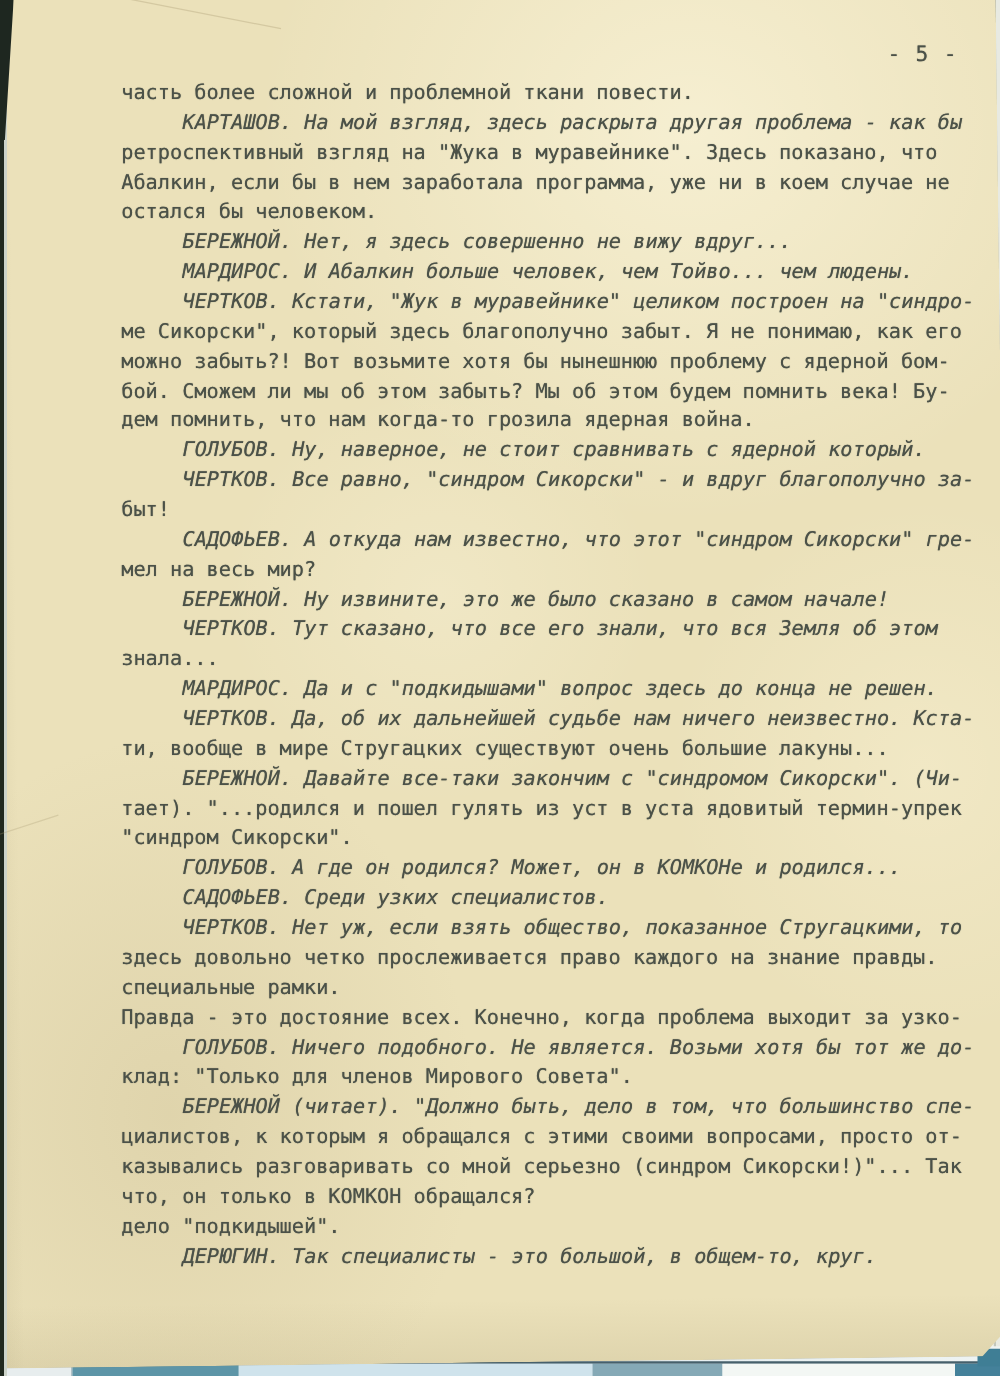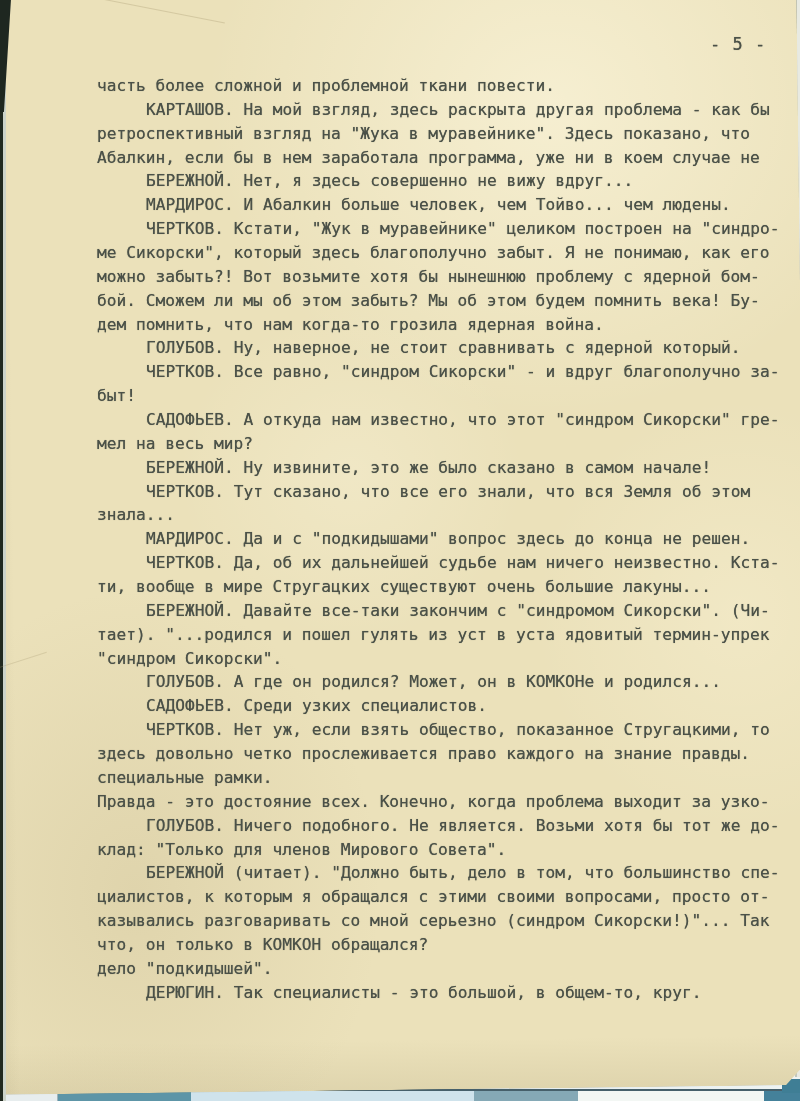--- a/index.html
+++ b/index.html
@@ -54,23 +54,23 @@
   
   .crease-top{position:absolute;left:96px;top:10px;width:130px;height:1px;
     background:rgba(168,156,116,0.35);transform:rotate(11deg);z-index:8;}
   .crease-left{position:absolute;left:-6px;top:660px;width:54px;height:1px;
     background:rgba(168,156,116,0.30);transform:rotate(-18deg);z-index:8;}
 
   
   .text-layer{position:absolute;inset:0;z-index:10;color:var(--ink,#4b5148);
     text-shadow:0 0 0.7px rgba(70,78,68,0.8);}
   .page-num{position:absolute;left:710px;top:34px;font-size:17px;white-space:pre;letter-spacing:1px;}
-  .text-column{position:absolute;left:97px;top:74px;width:700px;}
+  .text-column{position:absolute;left:97px;top:62px;width:700px;}
   .line{height:23.86px;line-height:23.86px;font-size:16.2px;white-space:nowrap;}
-  .line.indent{padding-left:49px;}
+  .line.indent{padding-left:49px;font-style:italic;}
 </style>
 </head>
 <body>
 
 <div class="scan">
   <div class="bg"></div>
   <div class="bg-vline"></div>
   <div class="bg-right-far"></div>
   <div class="bg-bottom"></div>
   <div class="bottom-strip">
@@ -90,20 +90,21 @@
   <div class="crease-top"></div>
   <div class="crease-left"></div>
 
   <div class="text-layer">
     <div class="page-num">- 5 -</div>
     <div class="text-column">
         <div class="line">часть более сложной и проблемной ткани повести.</div>
         <div class="line indent">КАРТАШОВ. На мой взгляд, здесь раскрыта другая проблема - как бы</div>
         <div class="line">ретроспективный взгляд на "Жука в муравейнике". Здесь показано, что</div>
         <div class="line">Абалкин, если бы в нем заработала программа, уже ни в коем случае не</div>
+        <div class="line">остался бы человеком.</div>
         <div class="line indent">БЕРЕЖНОЙ. Нет, я здесь совершенно не вижу вдруг...</div>
         <div class="line indent">МАРДИРОС. И Абалкин больше человек, чем Тойво... чем людены.</div>
         <div class="line indent">ЧЕРТКОВ. Кстати, "Жук в муравейнике" целиком построен на "синдро-</div>
         <div class="line">ме Сикорски", который здесь благополучно забыт. Я не понимаю, как его</div>
         <div class="line">можно забыть?! Вот возьмите хотя бы нынешнюю проблему с ядерной бом-</div>
         <div class="line">бой. Сможем ли мы об этом забыть? Мы об этом будем помнить века! Бу-</div>
         <div class="line">дем помнить, что нам когда-то грозила ядерная война.</div>
         <div class="line indent">ГОЛУБОВ. Ну, наверное, не стоит сравнивать с ядерной который.</div>
         <div class="line indent">ЧЕРТКОВ. Все равно, "синдром Сикорски" - и вдруг благополучно за-</div>
         <div class="line">быт!</div>

